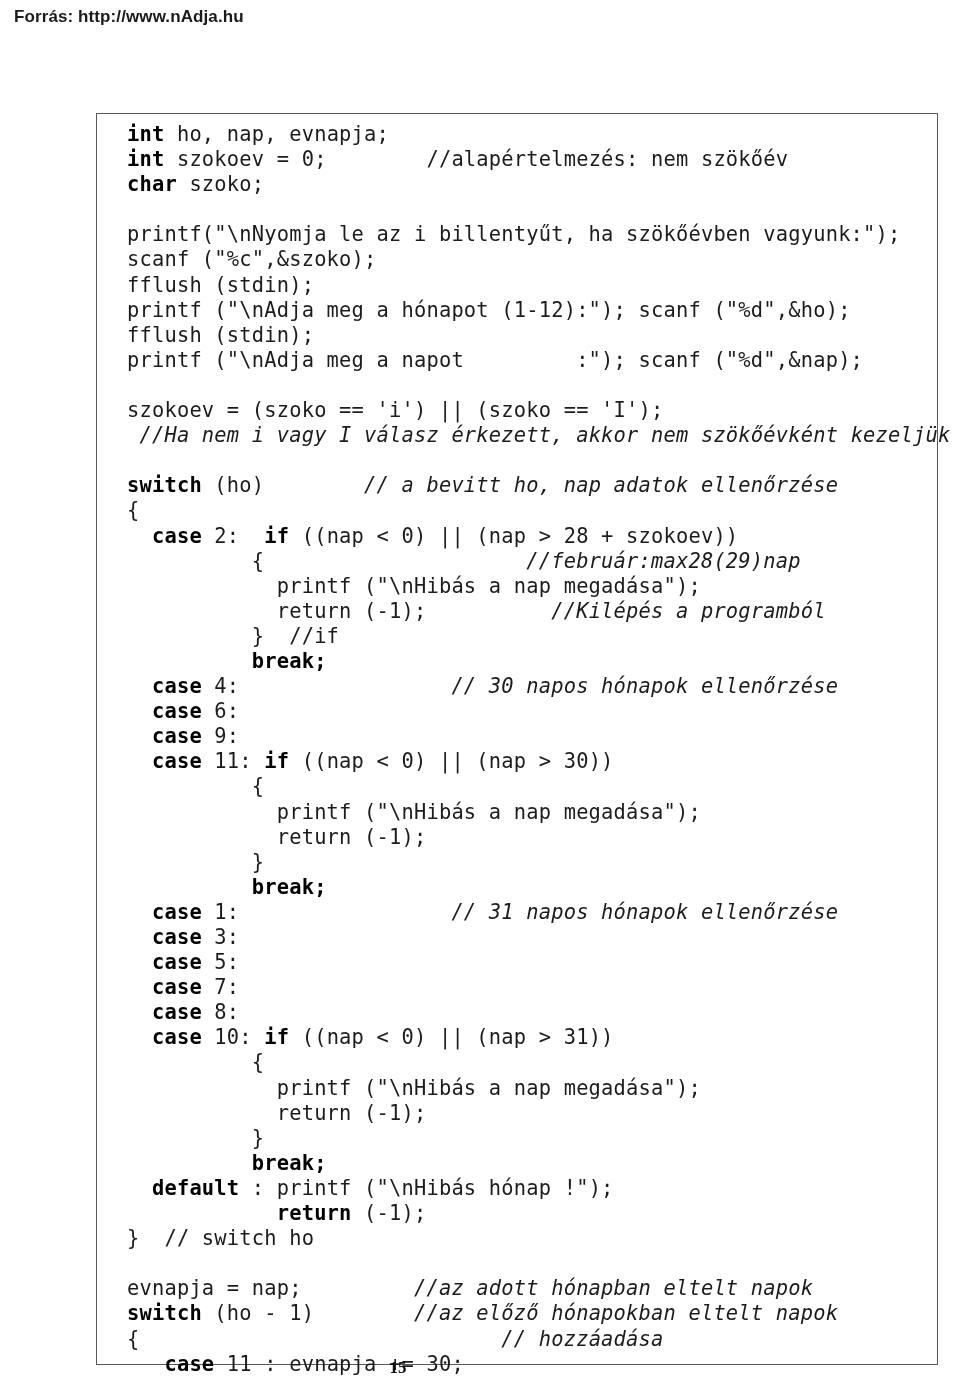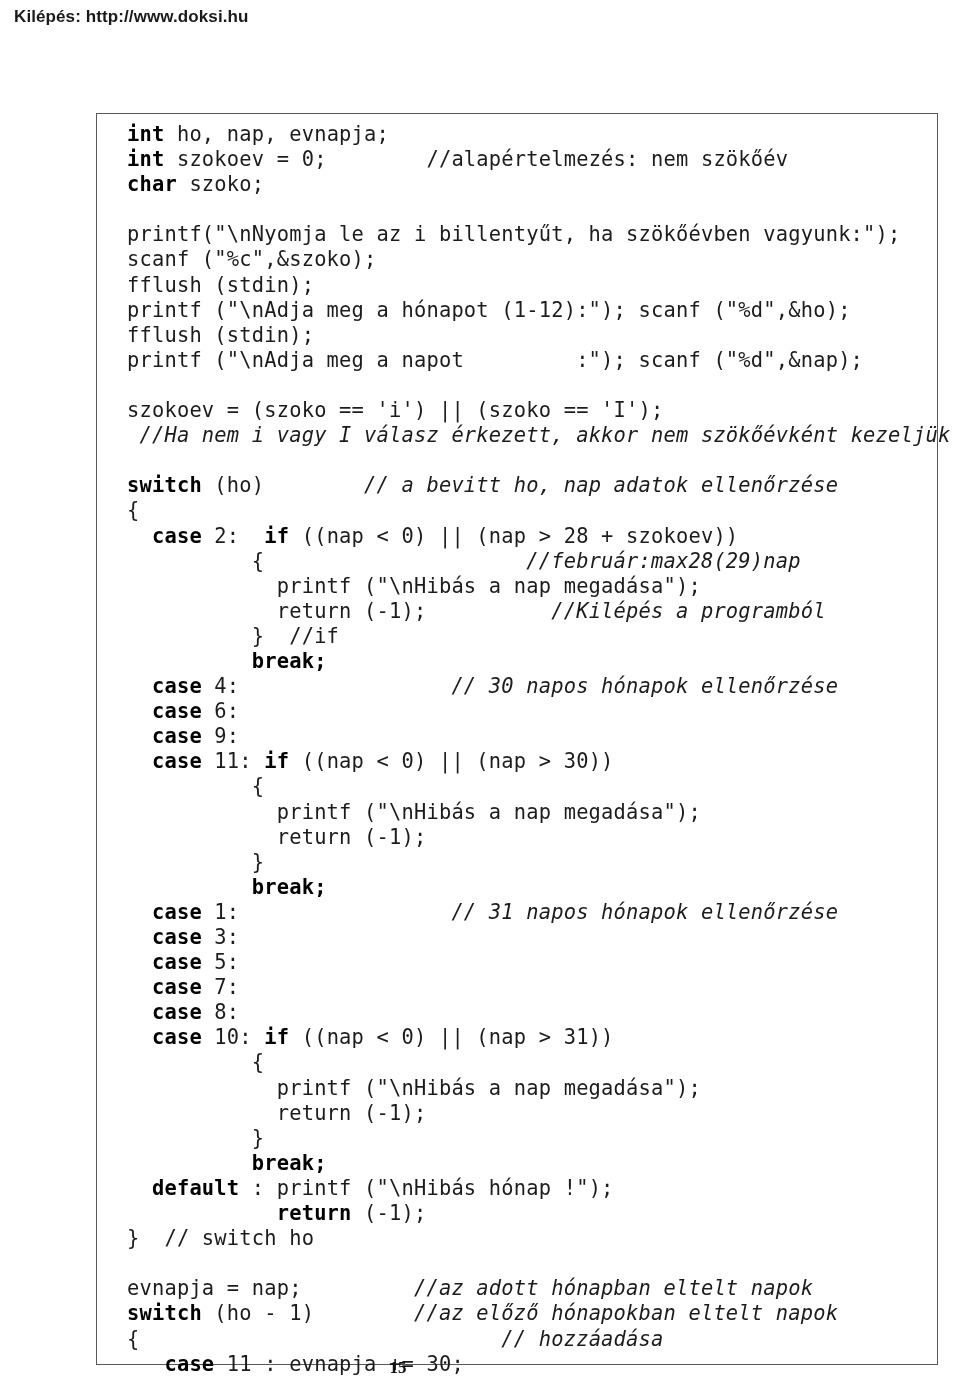--- a/index.html
+++ b/index.html
@@ -77,19 +77,19 @@
     text-align: center;
     font-family: "Liberation Serif", serif;
     font-size: 17px;
     font-weight: bold;
     color: #111111;
   }
 </style>
 </head>
 <body>
 
-<div id="source-header">Kilépés: http://www.doksi.hu</div>
+<div id="source-header">Forrás: http://www.nAdja.hu</div>
 
 <div id="code-box">
   <pre id="code-listing"><span class="ln"><b>int</b><span> ho, nap, evnapja;</span></span><span class="ln"><b>int</b><span> szokoev = 0;        //alapértelmezés: nem szökőév</span></span><span class="ln"><b>char</b><span> szoko;</span></span><span class="ln"><span></span></span><span class="ln"><span>printf("\nNyomja le az i billentyűt, ha szökőévben vagyunk:");</span></span><span class="ln"><span>scanf ("%c",&amp;szoko);</span></span><span class="ln"><span>fflush (stdin);</span></span><span class="ln"><span>printf ("\nAdja meg a hónapot (1-12):"); scanf ("%d",&amp;ho);</span></span><span class="ln"><span>fflush (stdin);</span></span><span class="ln"><span>printf ("\nAdja meg a napot         :"); scanf ("%d",&amp;nap);</span></span><span class="ln"><span></span></span><span class="ln"><span>szokoev = (szoko == 'i') || (szoko == 'I');</span></span><span class="ln"><span> </span><i>//Ha nem i vagy I válasz érkezett, akkor nem szökőévként kezeljük !</i></span><span class="ln"><span></span></span><span class="ln"><b>switch</b><span> (ho)        </span><i>// a bevitt ho, nap adatok ellenőrzése</i></span><span class="ln"><span>{</span></span><span class="ln"><span>  </span><b>case</b><span> 2:  </span><b>if</b><span> ((nap &lt; 0) || (nap &gt; 28 + szokoev))</span></span><span class="ln"><span>          {                     </span><i>//február:max28(29)nap</i></span><span class="ln"><span>            printf ("\nHibás a nap megadása");</span></span><span class="ln"><span>            return (-1);          </span><i>//Kilépés a programból</i></span><span class="ln"><span>          }  //if</span></span><span class="ln"><span>          </span><b>break;</b></span><span class="ln"><span>  </span><b>case</b><span> 4:                 </span><i>// 30 napos hónapok ellenőrzése</i></span><span class="ln"><span>  </span><b>case</b><span> 6:</span></span><span class="ln"><span>  </span><b>case</b><span> 9:</span></span><span class="ln"><span>  </span><b>case</b><span> 11: </span><b>if</b><span> ((nap &lt; 0) || (nap &gt; 30))</span></span><span class="ln"><span>          {</span></span><span class="ln"><span>            printf ("\nHibás a nap megadása");</span></span><span class="ln"><span>            return (-1);</span></span><span class="ln"><span>          }</span></span><span class="ln"><span>          </span><b>break;</b></span><span class="ln"><span>  </span><b>case</b><span> 1:                 </span><i>// 31 napos hónapok ellenőrzése</i></span><span class="ln"><span>  </span><b>case</b><span> 3:</span></span><span class="ln"><span>  </span><b>case</b><span> 5:</span></span><span class="ln"><span>  </span><b>case</b><span> 7:</span></span><span class="ln"><span>  </span><b>case</b><span> 8:</span></span><span class="ln"><span>  </span><b>case</b><span> 10: </span><b>if</b><span> ((nap &lt; 0) || (nap &gt; 31))</span></span><span class="ln"><span>          {</span></span><span class="ln"><span>            printf ("\nHibás a nap megadása");</span></span><span class="ln"><span>            return (-1);</span></span><span class="ln"><span>          }</span></span><span class="ln"><span>          </span><b>break;</b></span><span class="ln"><span>  </span><b>default</b><span> : printf ("\nHibás hónap !");</span></span><span class="ln"><span>            </span><b>return</b><span> (-1);</span></span><span class="ln"><span>}  // switch ho</span></span><span class="ln"><span></span></span><span class="ln"><span>evnapja = nap;         </span><i>//az adott hónapban eltelt napok</i></span><span class="ln"><b>switch</b><span> (ho - 1)        </span><i>//az előző hónapokban eltelt napok</i></span><span class="ln"><span>{                             </span><i>// hozzáadása</i></span><span class="ln"><span>   </span><b>case</b><span> 11 : evnapja += 30;</span></span></pre>
 </div>
 
 <div id="page-number">15</div>
 
 </body></html>

